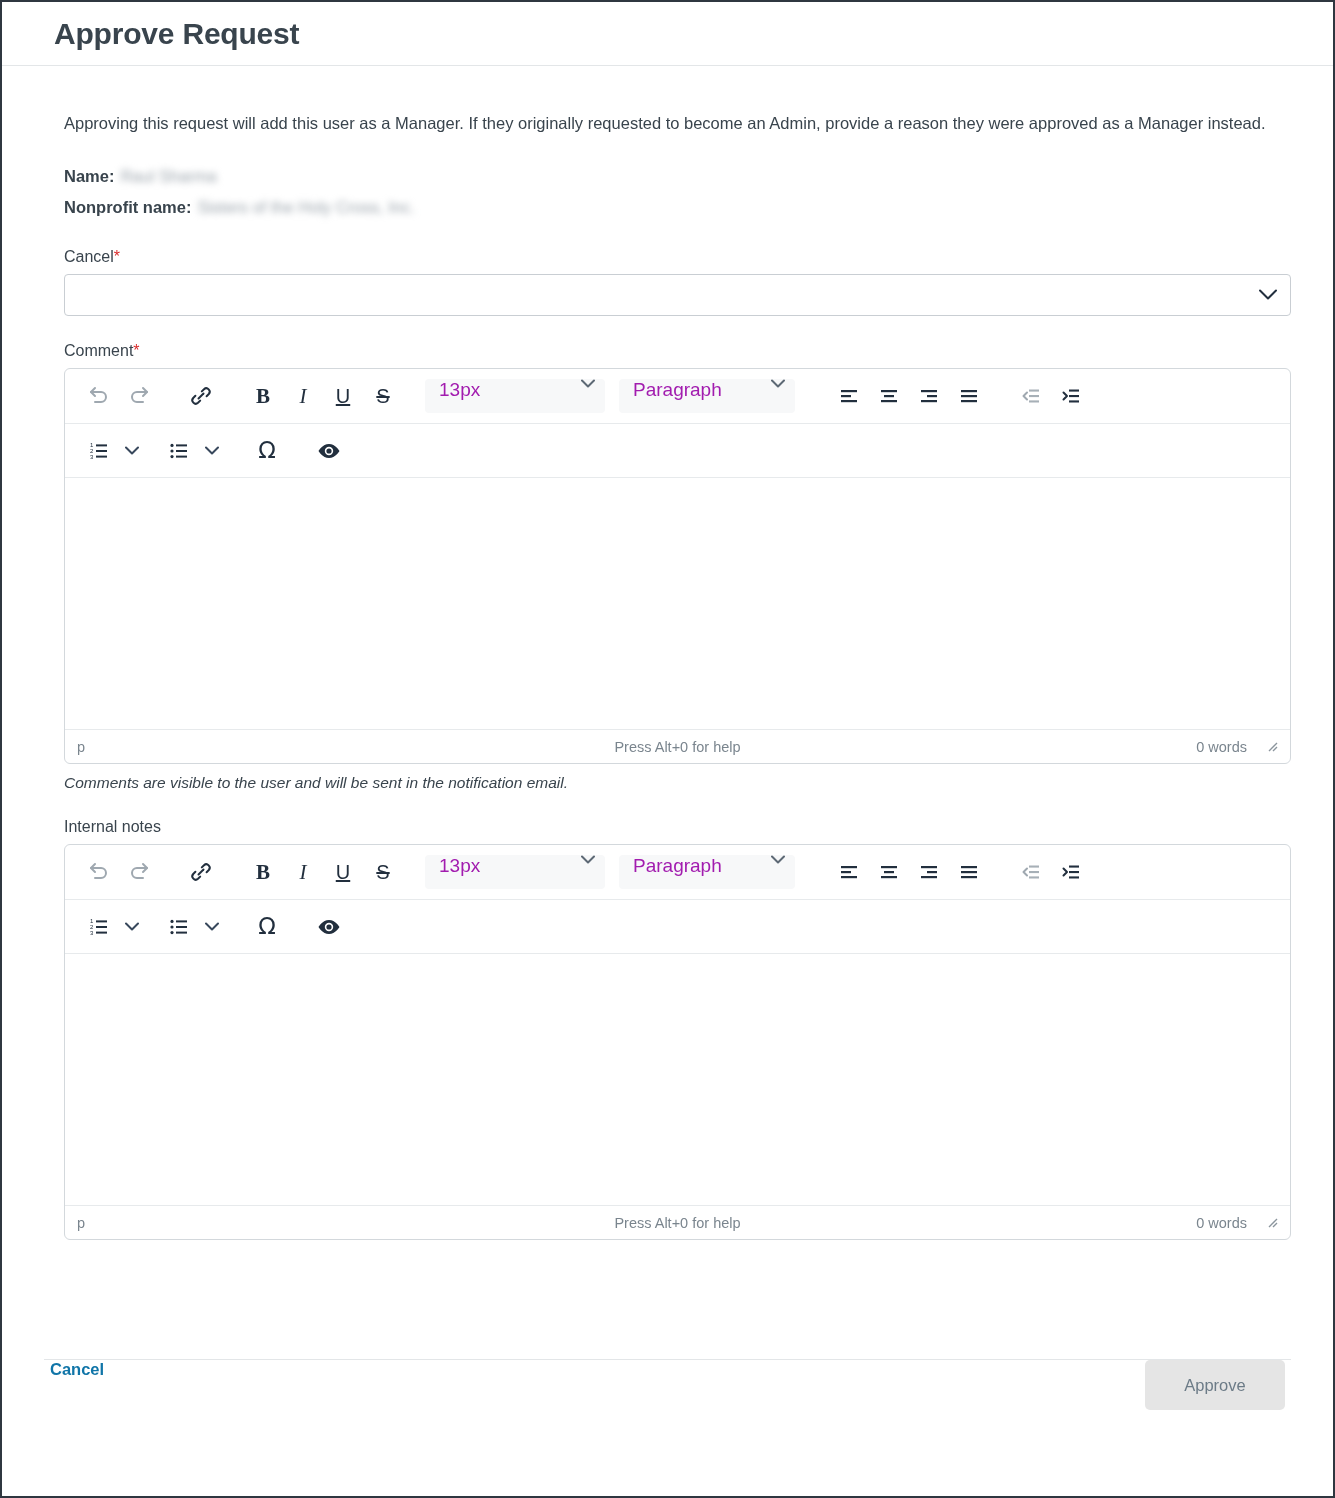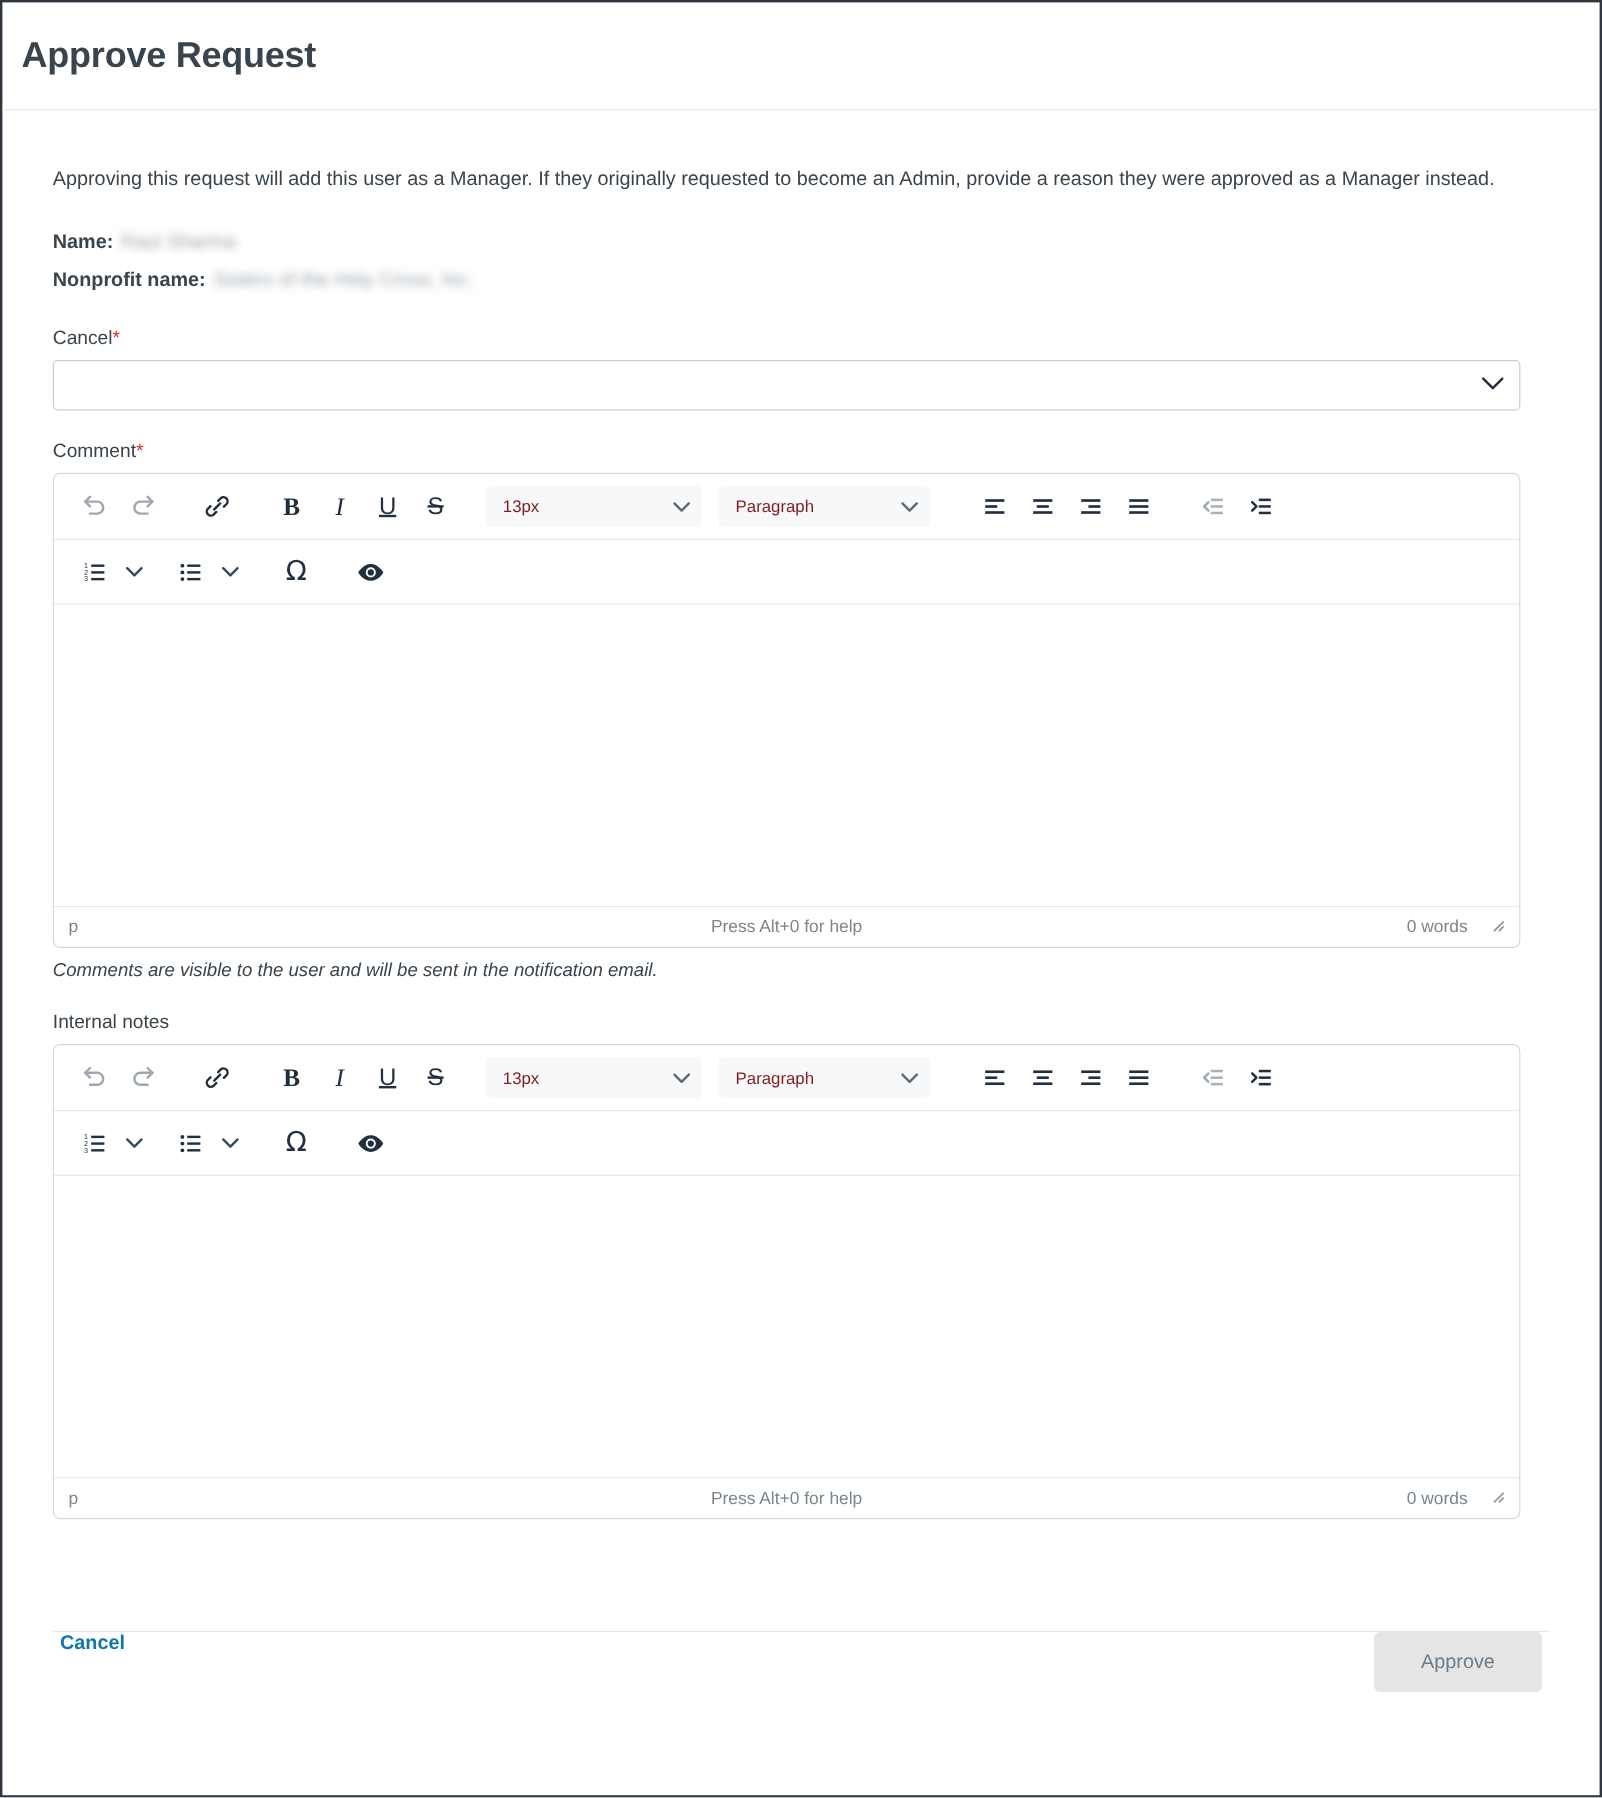--- a/index.html
+++ b/index.html
@@ -18,38 +18,39 @@
     width: 1335px;
     height: 1498px;
     background: #fff;
     border: 2px solid #2f3740;
     display: flex;
     flex-direction: column;
   }
 
   
   .modal-header {
-    height: 90px;
+    height: 64px;
     border-bottom: 1px solid #e3e6e8;
     display: flex;
     align-items: center;
-    padding: 0 16px;
+    padding: 0 52px;
     flex: 0 0 auto;
   }
   .modal-title {
     font-size: 30px;
     font-weight: bold;
     color: #39444d;
     letter-spacing: -0.2px;
   }
 
   
   .modal-body {
     flex: 1 1 auto;
-    padding: 44px 66px 0 42px;
+    padding: 44px 42px 0 42px;
+    margin-left: 20px;
   }
 
   .intro {
     font-size: 16.5px;
     line-height: 1.65;
     color: #39444d;
     max-width: 1230px;
     margin: 0 0 24px 0;
   }
 
@@ -125,25 +126,25 @@
   .gap-sm { width: 14px; flex: 0 0 14px; }
   .gap-md { width: 22px; flex: 0 0 22px; }
   .gap-lg { width: 34px; flex: 0 0 34px; }
 
   .tox-select {
     height: 34px;
     background: #f7f8f9;
     border: none;
     border-radius: 4px;
     display: flex;
-    align-items: center;
+    align-items: flex-start;
     padding: 0 10px 0 14px;
     cursor: pointer;
-    color: #7f1d1d;
-    font-size: 14px;
+    color: #a21caf;
+    font-size: 19px;
     justify-content: space-between;
   }
   .tox-select.size { width: 180px; }
   .tox-select.fmt { width: 176px; margin-left: 14px; }
   .tox-select .lbl { white-space: nowrap; }
 
   .tbold { font-size: 21px; font-weight: bold; color: #222f3e; font-family: "Liberation Serif", serif; }
   .titalic { font-size: 21px; font-style: italic; color: #222f3e; font-family: "Liberation Serif", serif; }
   .tunder { font-size: 20px; color: #222f3e; text-decoration: underline; font-family: "Liberation Sans", sans-serif; }
   .tstrike { font-size: 20px; color: #222f3e; text-decoration: line-through; font-family: "Liberation Sans", sans-serif; }

